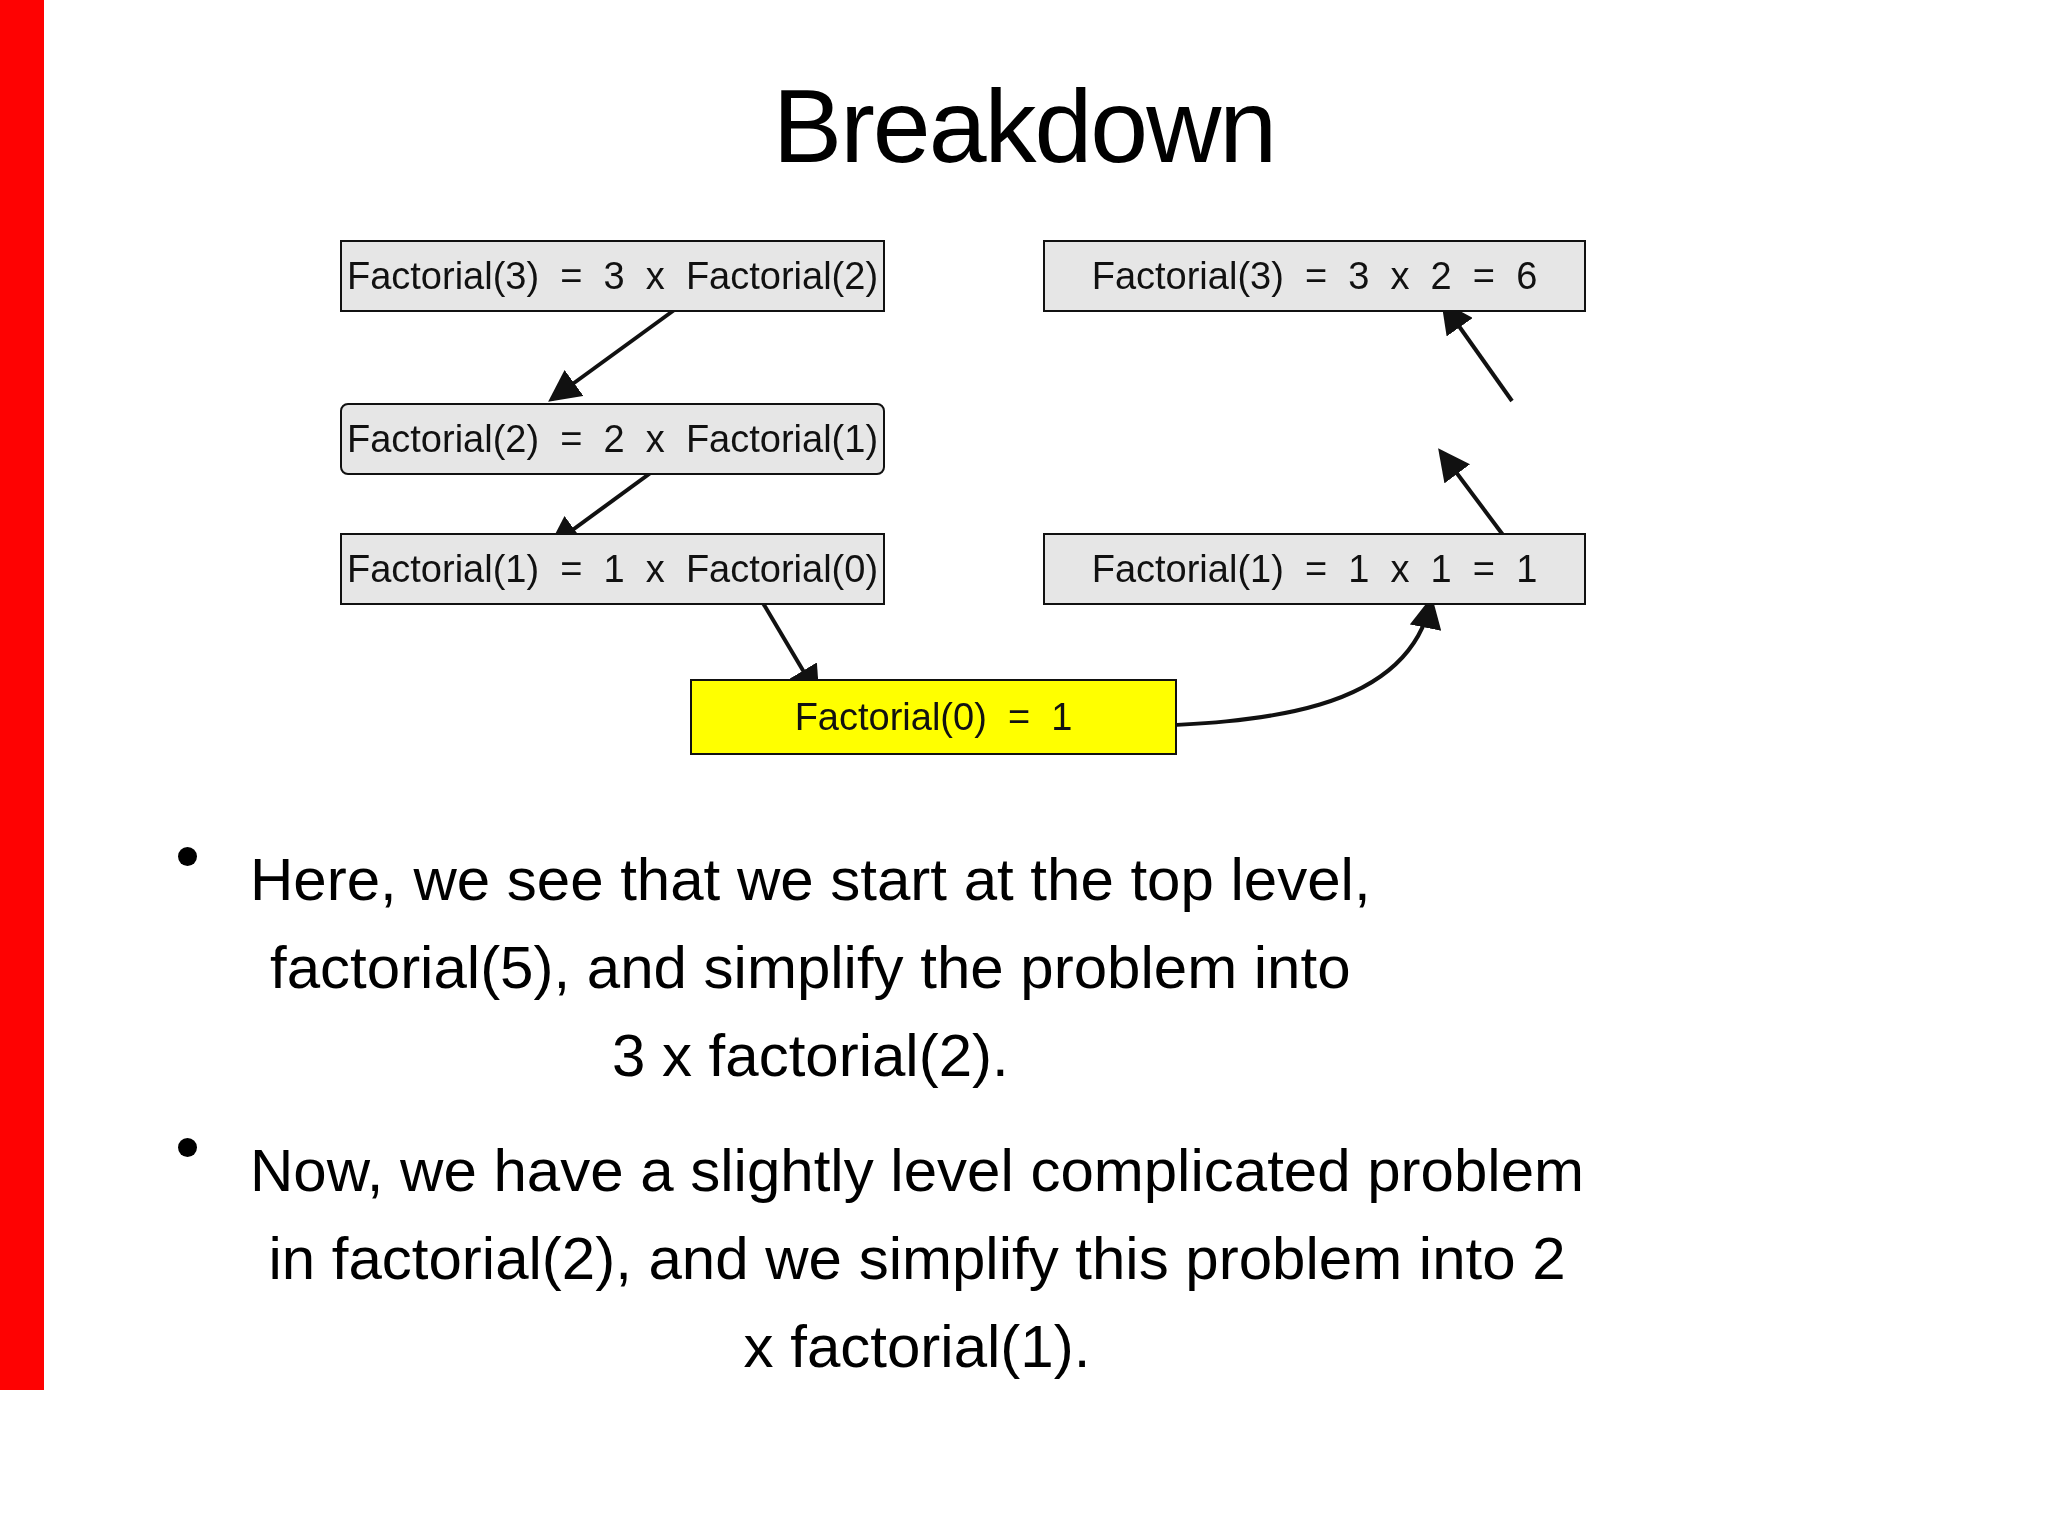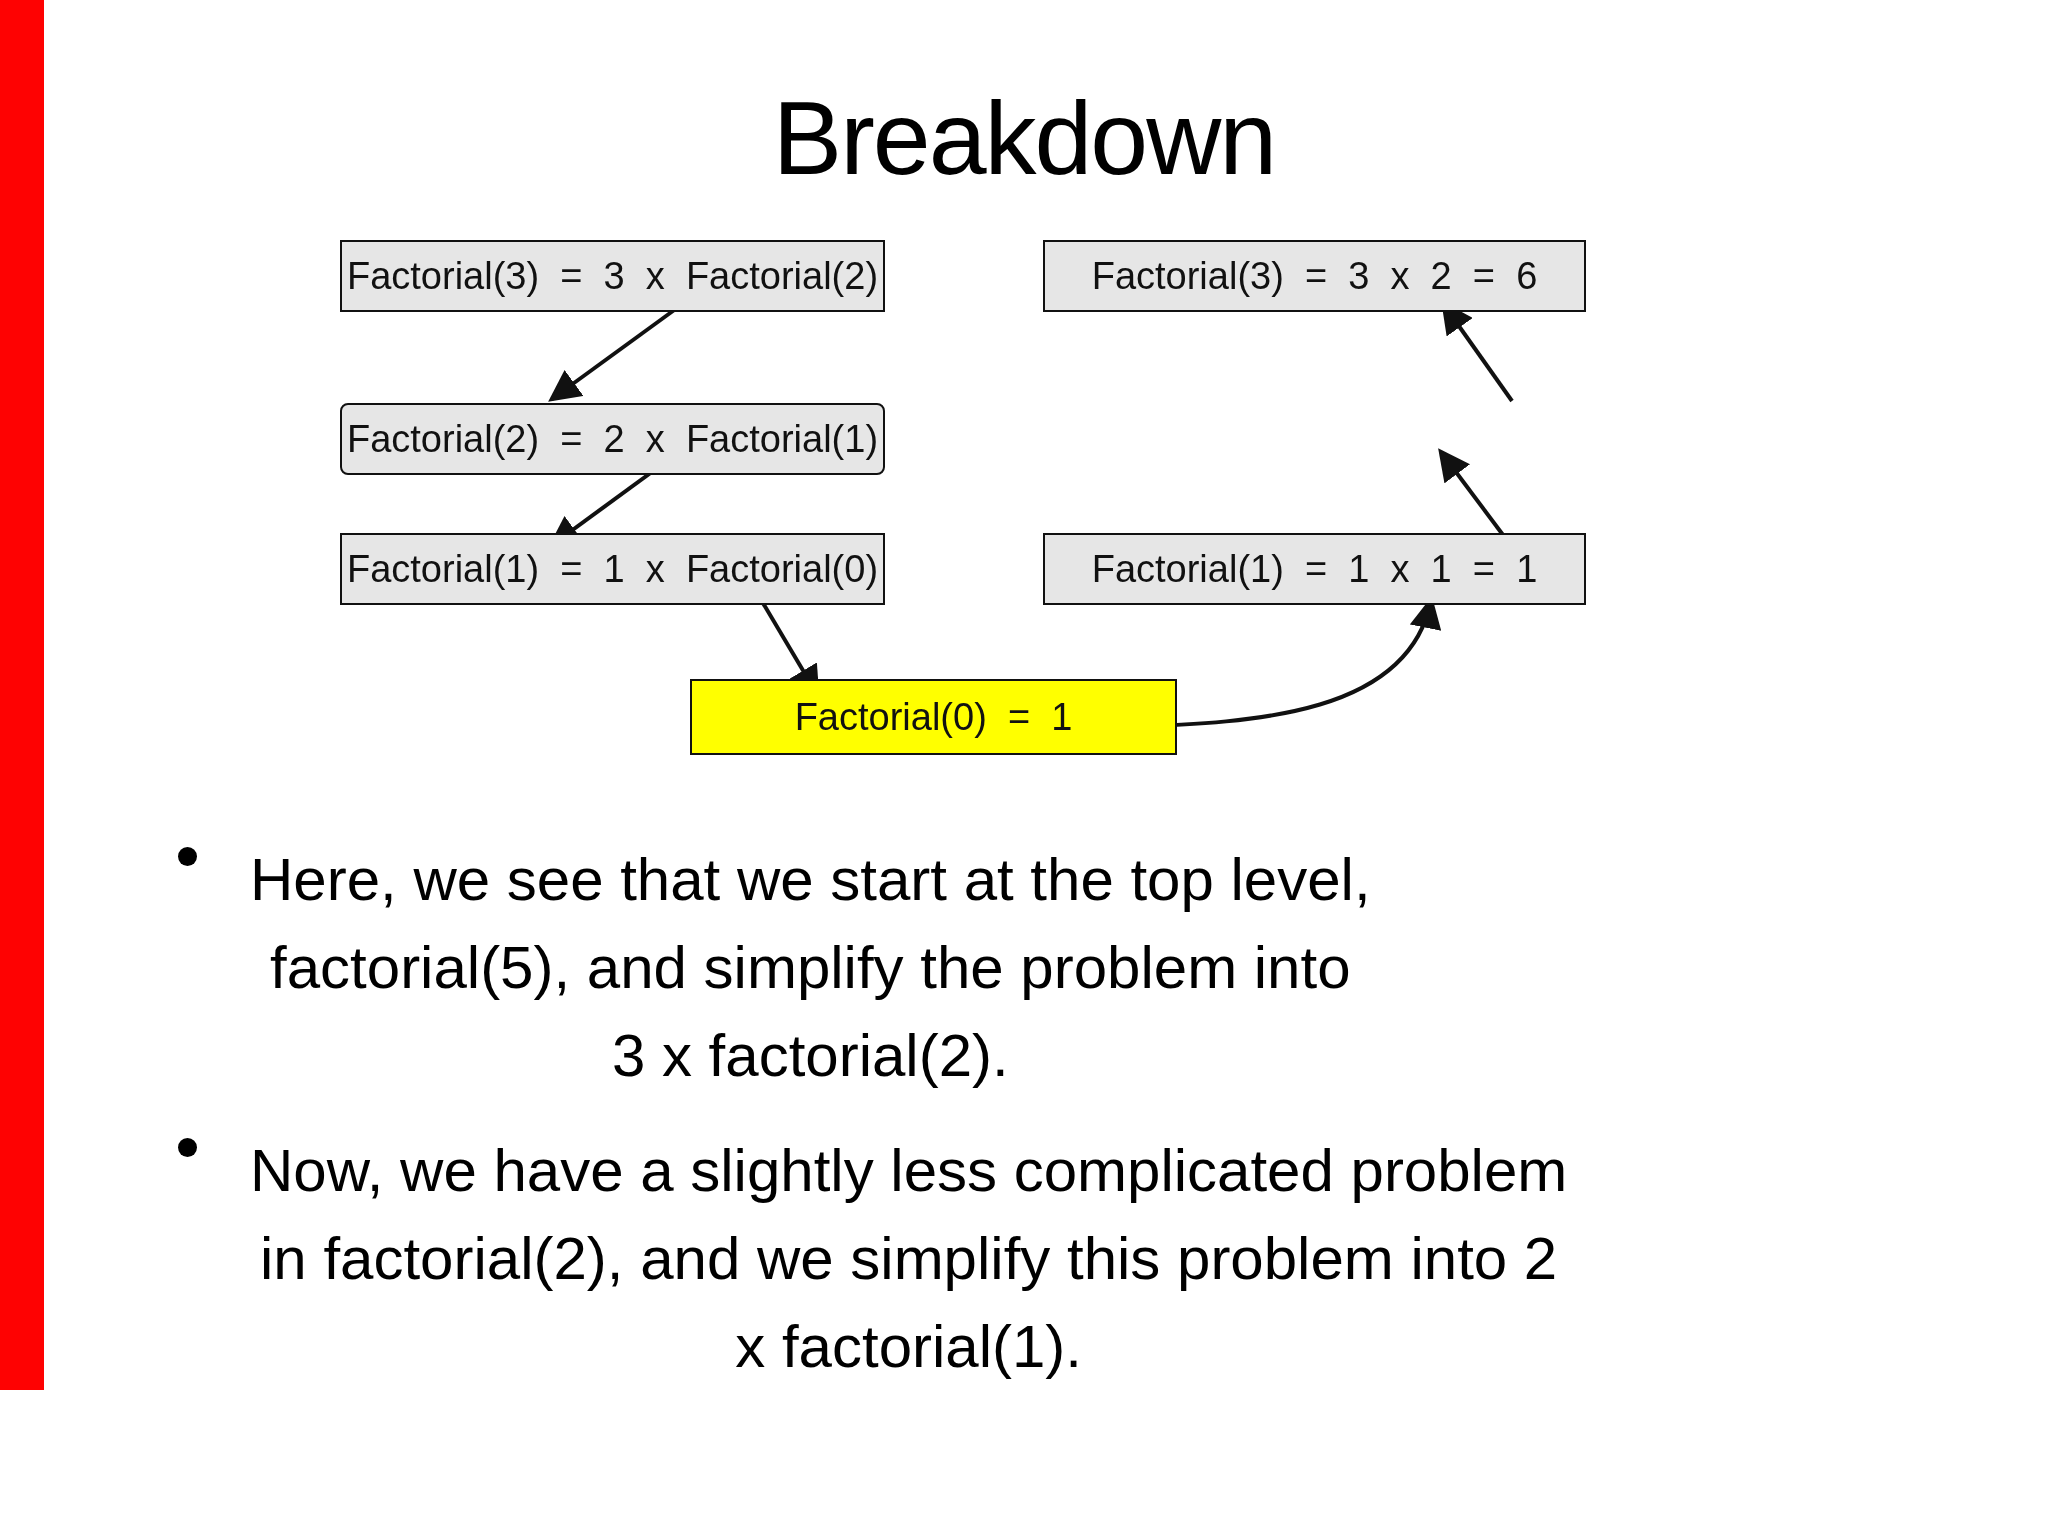--- a/index.html
+++ b/index.html
@@ -10,21 +10,21 @@
     overflow:hidden;
     font-family:"Liberation Sans", sans-serif;
   }
   .accent-bar{
     position:absolute;left:0;top:0;
     width:44px;height:1390px;
     background:var(--accent,#fe0202);
   }
   .title{
     position:absolute;left:0;right:0;top:66px;
-    margin:12px;
+    margin:0;
     text-align:center;
     font-size:104px;
     font-weight:normal;
     letter-spacing:-2px;
     color:#000000;
     line-height:120px;
   }
   .dbox{
     position:absolute;
     box-sizing:border-box;
@@ -96,18 +96,18 @@
 
   <div class="bullet-dot dot1"></div>
   <div class="bullet-block block1">
     <span class="bullet-line">Here, we see that we start at the top level,</span>
     <span class="bullet-line">factorial(5), and simplify the problem into</span>
     <span class="bullet-line">3 x factorial(2).</span>
   </div>
 
   <div class="bullet-dot dot2"></div>
   <div class="bullet-block block2">
-    <span class="bullet-line">Now, we have a slightly less complicated problem</span>
+    <span class="bullet-line">Now, we have a slightly level complicated problem</span>
     <span class="bullet-line">in factorial(2), and we simplify this problem into 2</span>
     <span class="bullet-line">x factorial(1).</span>
   </div>
 
 </div>
 
 </body></html>

